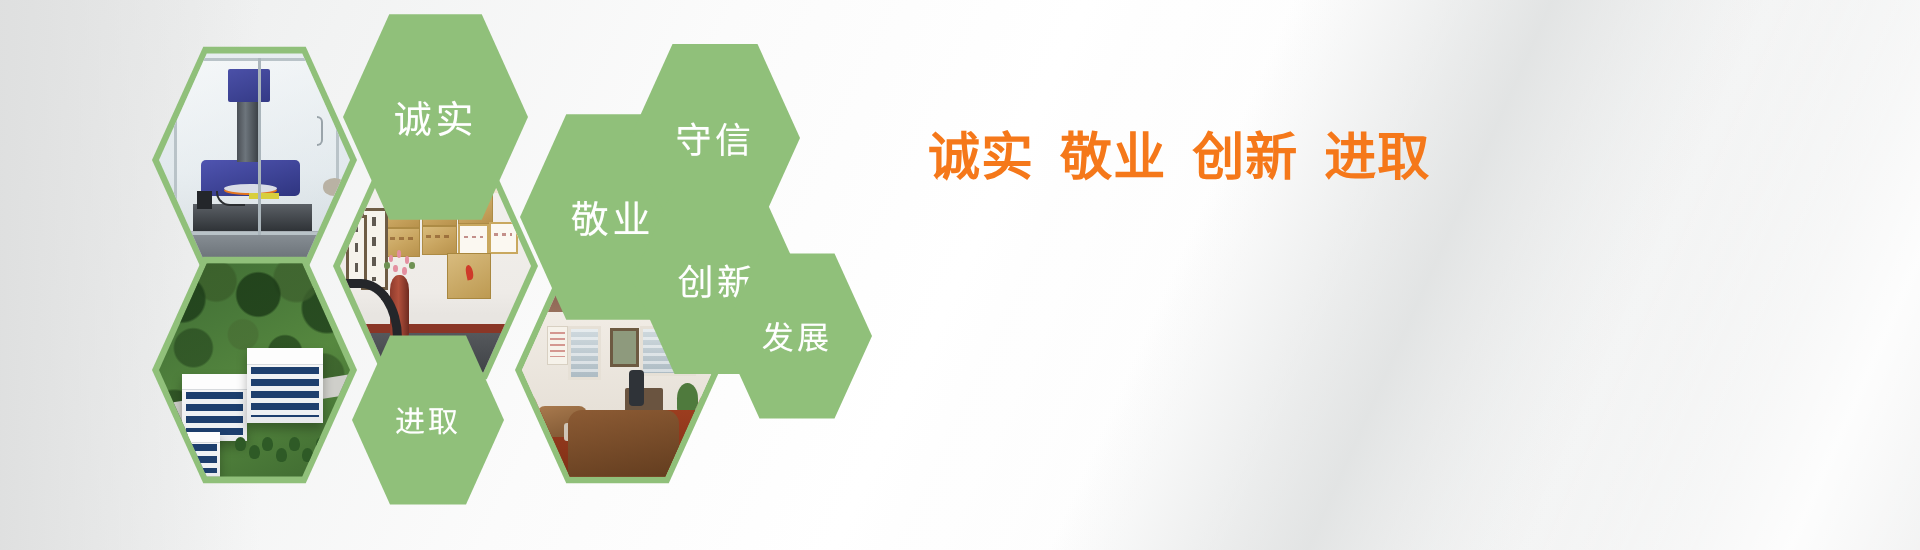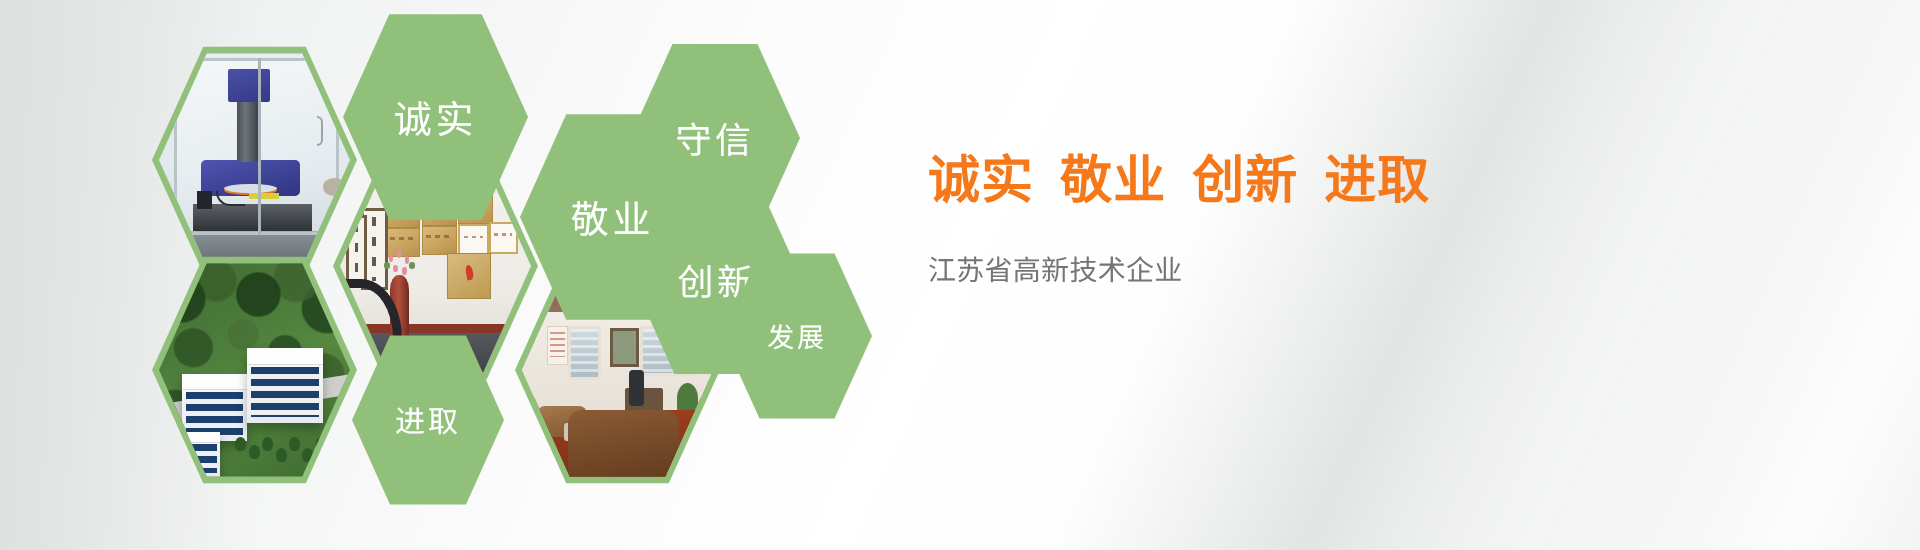--- a/index.html
+++ b/index.html
@@ -423,21 +423,21 @@
     position: absolute;
     width: 11px; height: 14px;
     background: #2e5a26;
     border-radius: 50% 50% 42% 42%;
   }
 
   
   .copy {
     position: absolute;
     left: 928px;
-    top: 152px;
+    top: 129px;
     width: 900px;
   }
   .headline {
     color: #f5781a;
     font-size: 52px;
     line-height: 1.08;
     font-weight: 700;
     letter-spacing: .02em;
     white-space: nowrap;
     margin: 0 0 48px 0;
@@ -590,29 +590,28 @@
 
     <div class="hex hex-green" style="left:630px; top:40px; width:170px; height:196px;">
       <span class="hex-label" style="font-size:36px;">守信</span>
     </div>
 
     <div class="hex hex-green" style="left:632px; top:182px; width:170px; height:196px;">
       <span class="hex-label" style="font-size:36px;">创新</span>
     </div>
 
     <div class="hex hex-green" style="left:722px; top:250px; width:150px; height:172px;">
-      <span class="hex-label" style="font-size:27px;">发展</span>
+      <span class="hex-label" style="font-size:32px;">发展</span>
     </div>
 
     <div class="hex hex-green" style="left:352px; top:332px; width:152px; height:176px;">
       <span class="hex-label" style="font-size:30px;">进取</span>
     </div>
 
   </div>
 
   <div class="copy">
     <h1 class="headline">
       <span>诚实</span><span class="sep"></span><span>敬业</span><span class="sep"></span><span>创新</span><span class="sep"></span><span>进取</span>
     </h1>
-    <p class="sub-line">江苏省高新技术企业</p>
   </div>
 
 </div>
 
 </body></html>

